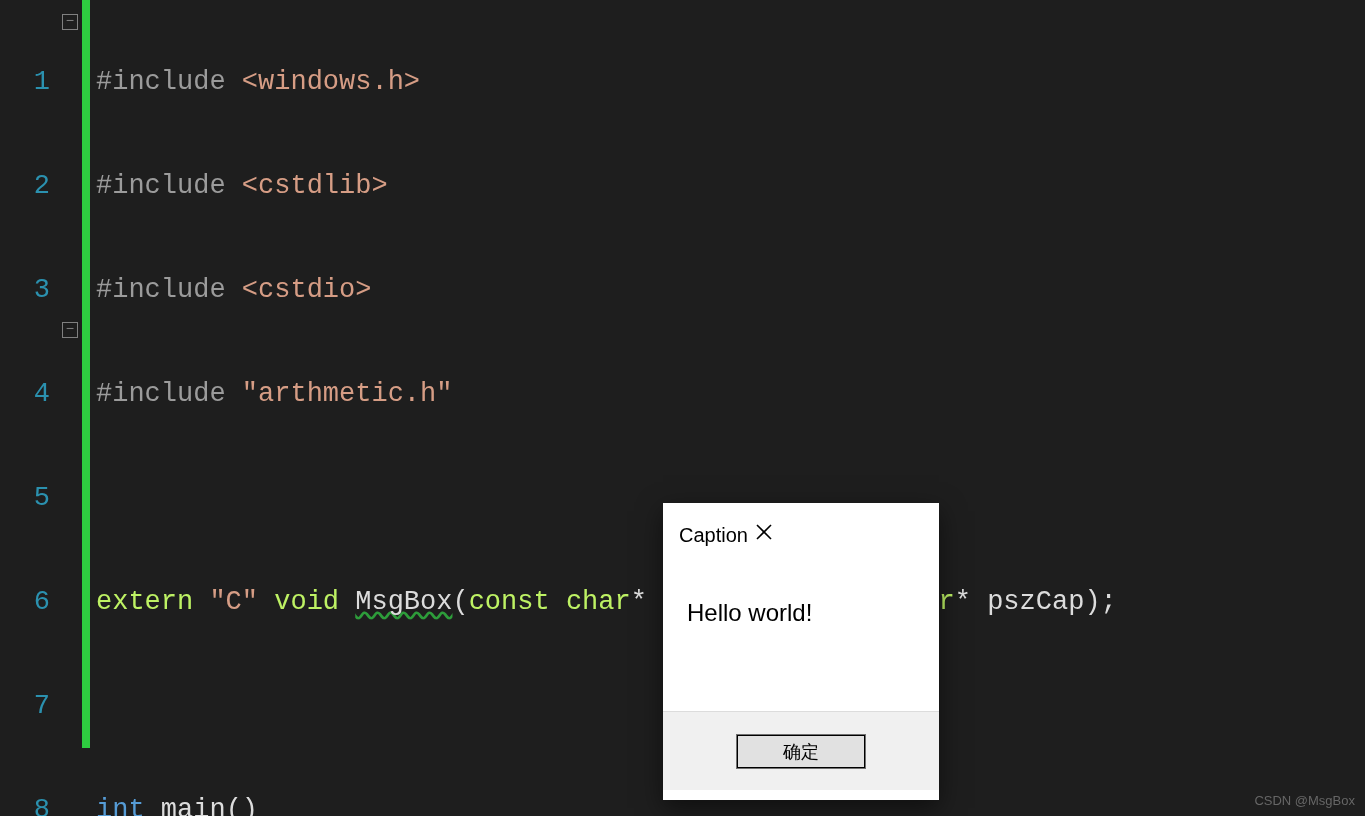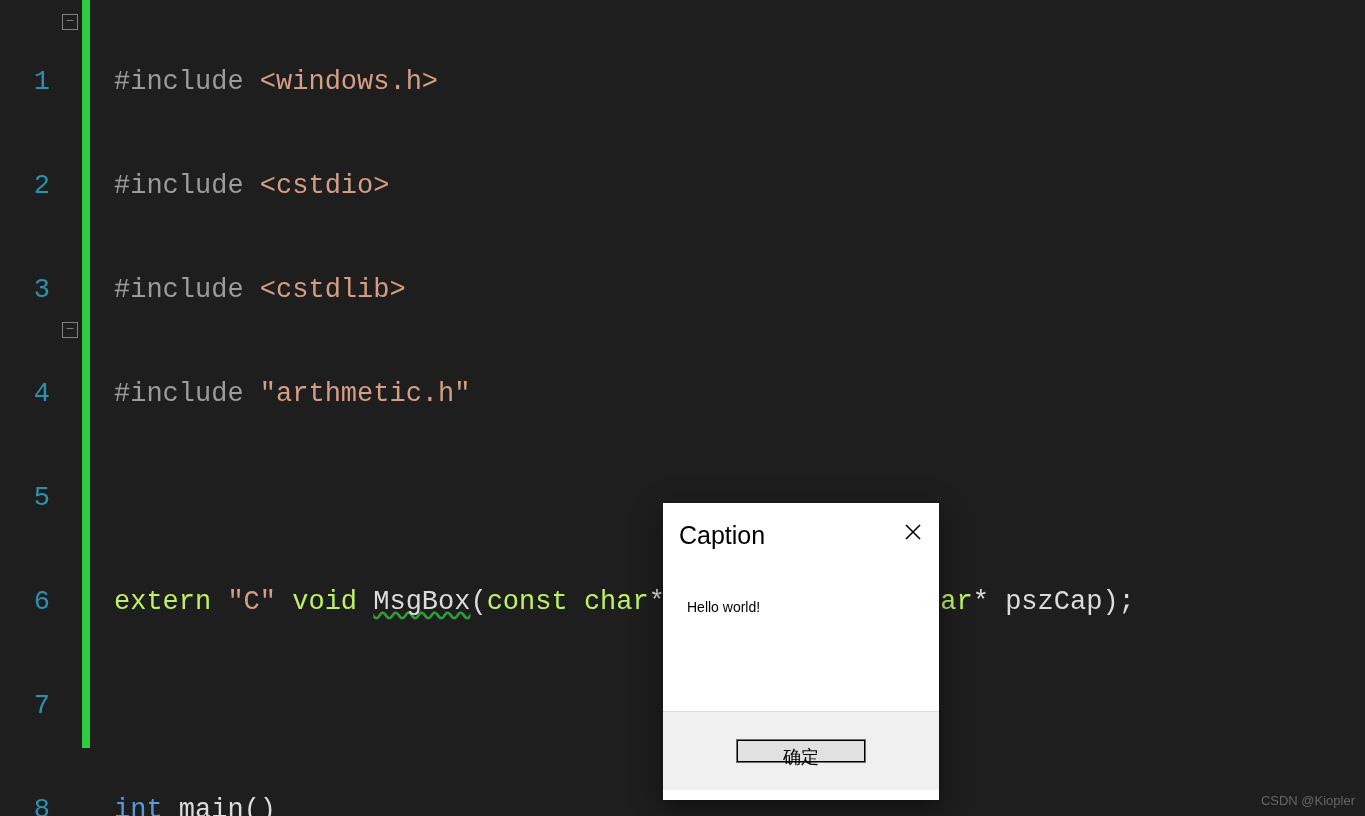--- a/index.html
+++ b/index.html
@@ -49,21 +49,21 @@
     background: #2ecc40;
     height: 748px;
   }
   .code {
     flex: 1;
     position: relative;
   }
   .line {
     height: 44px;
     line-height: 44px;
-    padding-left: 24px;
+    padding-left: 6px;
     position: relative;
   }
   .t-directive { color: #9b9b9b; }
   .t-keyword { color: #bef264; }
   .t-string { color: #d69d85; }
   .t-angle { color: #d69d85; }
   .t-white { color: #dcdcdc; }
   .t-func { color: #dcdcdc; }
   .t-type { color: #569cd6; }
   .squiggle {
@@ -76,47 +76,47 @@
     left: 663px; top: 503px;
     width: 276px; height: 297px;
     background: #ffffff;
     font-family: "Microsoft YaHei", "Segoe UI", Tahoma, sans-serif;
     box-shadow: 0 8px 24px rgba(0,0,0,0.5);
     color: #000;
   }
   .dlg-title {
     display: flex;
     align-items: center;
-    justify-content: space-between;
+    justify-content: flex-start;
     height: 48px;
     padding: 16px 10px 0 16px;
-    font-size: 25px;
+    font-size: 20px;
   }
   .dlg-close {
     font-size: 22px;
     width: 32px; height: 32px;
     line-height: 30px;
     text-align: center;
     cursor: default;
   }
   .dlg-body {
     padding: 48px 0 0 24px;
-    font-size: 14px;
+    font-size: 24px;
     height: 160px;
   }
   .dlg-footer {
     height: 79px;
     background: #f0f0f0;
     display: flex;
     align-items: center;
     justify-content: center;
     border-top: 1px solid #dcdcdc;
   }
   .dlg-btn {
-    width: 130px; height: 24px;
+    width: 130px; height: 35px;
     line-height: 34px;
     text-align: center;
     font-size: 18px;
     border: 1px solid #707070;
     box-shadow: 0 0 0 1px #000 inset;
     background: #e1e1e1;
   }
   .watermark {
     position: absolute;
     right: 10px; bottom: 8px;
@@ -151,22 +151,22 @@
 
   <div class="fold-col">
     <div class="fold-mark" style="top:14px">−</div>
     <div class="fold-mark" style="top:322px">−</div>
   </div>
 
   <div class="green-bar"></div>
 
   <div class="code">
     <div class="line"><span class="t-directive">#include </span><span class="t-angle">&lt;windows.h&gt;</span></div>
+    <div class="line"><span class="t-directive">#include </span><span class="t-angle">&lt;cstdlib&gt;</span></div>
     <div class="line"><span class="t-directive">#include </span><span class="t-angle">&lt;cstdio&gt;</span></div>
-    <div class="line"><span class="t-directive">#include </span><span class="t-angle">&lt;cstdlib&gt;</span></div>
     <div class="line"><span class="t-directive">#include </span><span class="t-string">"arthmetic.h"</span></div>
     <div class="line"></div>
     <div class="line"><span class="t-keyword">extern </span><span class="t-string">"C"</span><span> </span><span class="t-keyword">void </span><span class="t-func squiggle">MsgBox</span><span class="t-white">(</span><span class="t-keyword">const </span><span class="t-keyword">char</span><span class="t-white">* pszMsg, </span><span class="t-keyword">const </span><span class="t-keyword">char</span><span class="t-white">* pszCap);</span></div>
     <div class="line"></div>
     <div class="line"><span class="t-type">int </span><span class="t-func">main</span><span class="t-white">()</span></div>
     
     
     
     
     
@@ -188,13 +188,13 @@
     </span>
   </div>
   <div class="dlg-body">
     <span>Hello world!</span>
   </div>
   <div class="dlg-footer">
     <div class="dlg-btn">确定</div>
   </div>
 </div>
 
-<div class="watermark">CSDN @Kiopler</div>
+<div class="watermark">CSDN @MsgBox</div>
 
 </body></html>

